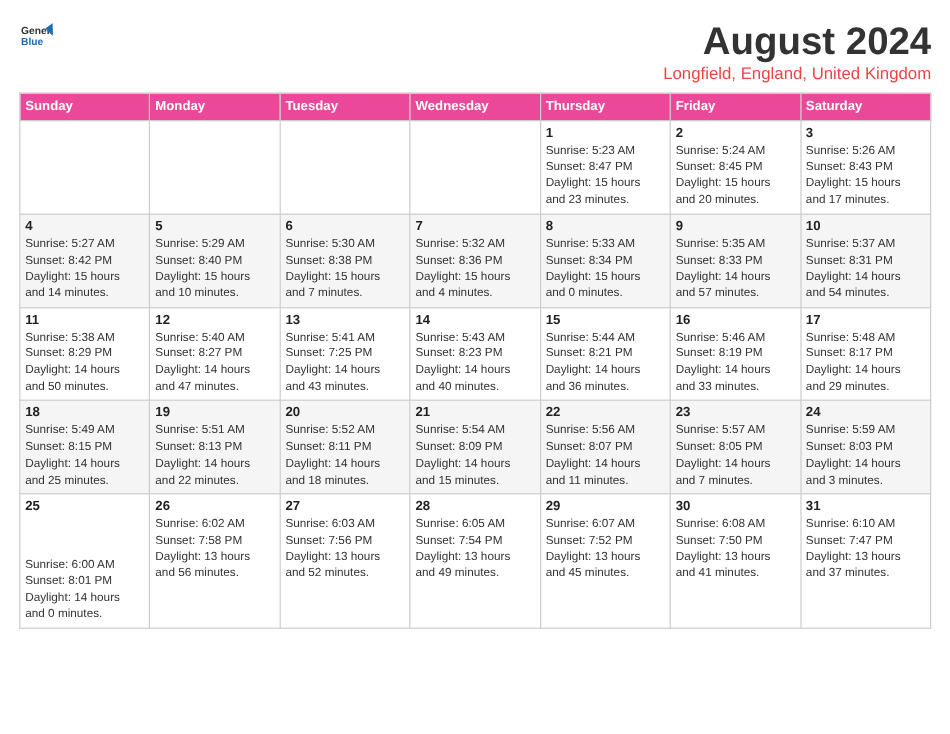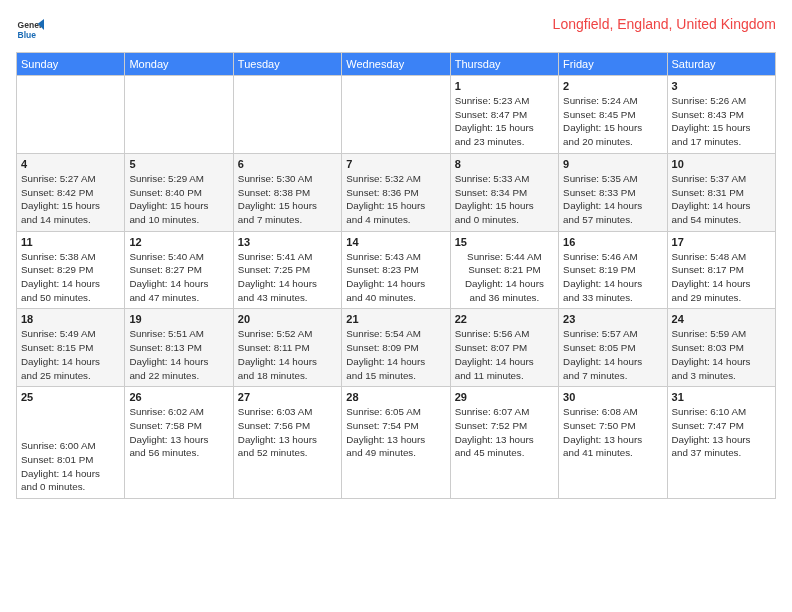--- a/index.html
+++ b/index.html
@@ -35,25 +35,25 @@
       font-size: 14px;
       color: #ef4444;
       font-weight: normal;
     }
     table {
       width: 100%;
       border-collapse: collapse;
       font-size: 10.5px;
     }
     thead tr th {
-      background-color: #3b82f6;
+      background-color: #ec4899;
       color: #fff;
       padding: 5px 4px;
       text-align: left;
-      font-weight: normal;
+      font-weight: bold;
       font-size: 11px;
       border: 1px solid #ccc;
     }
     tbody tr td {
       border: 1px solid #ccc;
       padding: 4px;
       vertical-align: top;
       width: 14.28%;
       min-height: 80px;
       background: #fff;
@@ -84,20 +84,21 @@
 
 <div class="header">
   <div class="logo">
     <svg class="logo-icon" viewBox="0 0 36 36">
       <text x="2" y="16" font-size="11" font-weight="bold" fill="#333">General</text>
       <text x="2" y="28" font-size="11" font-weight="bold" fill="#1a6bb5">Blue</text>
       <polygon points="28,10 36,4 36,18" fill="#1a6bb5"></polygon>
     </svg>
   </div>
   <div class="title-block">
+    <div class="main-title">August 2024</div>
     <div class="subtitle">Longfield, England, United Kingdom</div>
   </div>
 </div>
 
 <table>
   <thead>
     <tr>
     <th>Sunday</th>
         <th>Monday</th>
         <th>Tuesday</th>
@@ -210,21 +211,21 @@
         </td>
         <td>
           <div class="day-number">14</div>
           <div class="day-info" style="white-space: pre-line;">Sunrise: 5:43 AM
 Sunset: 8:23 PM
 Daylight: 14 hours
 and 40 minutes.</div>
         </td>
         <td>
           <div class="day-number">15</div>
-          <div class="day-info" style="white-space: pre-line; text-align: center;">Sunrise: 5:44 AM
+          <div class="day-info" style="white-space: pre-line;">Sunrise: 5:44 AM
 Sunset: 8:21 PM
 Daylight: 14 hours
 and 36 minutes.</div>
         </td>
         <td>
           <div class="day-number">16</div>
           <div class="day-info" style="white-space: pre-line;">Sunrise: 5:46 AM
 Sunset: 8:19 PM
 Daylight: 14 hours
 and 33 minutes.</div>

